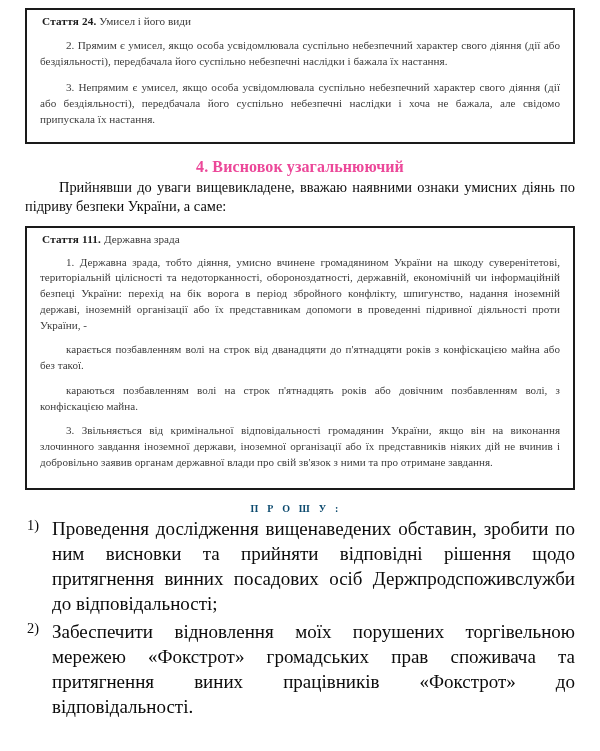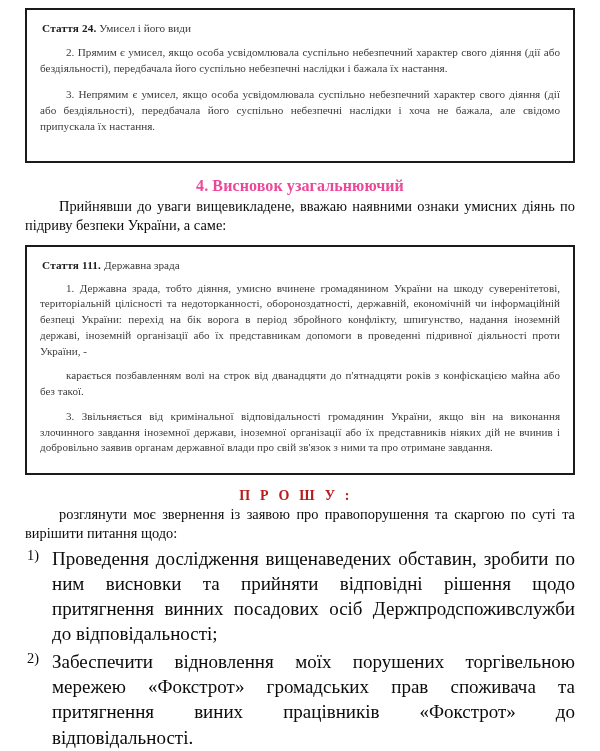--- a/index.html
+++ b/index.html
@@ -21,21 +21,21 @@
     width: 600px;
     height: 751px;
     padding: 0;
     background: #ffffff;
   }
 
   
   .law-box {
     border: 2px solid #1a1a1a;
     margin: 0 25px;
-    padding: 9px 13px 8px 13px;
+    padding: 2px 13px 8px 13px;
     background: #ffffff;
   }
   .law-box.first {
     margin-top: 8px;
   }
   .law-box .law-title {
     font-size: 11.2px;
     line-height: 1.25;
     margin: 2px 0 10px 2px;
     color: #3a3a3a;
@@ -45,21 +45,21 @@
     letter-spacing: .2px;
   }
   .law-box p {
     margin: 0 0 10px 0;
     font-size: 11.2px;
     line-height: 1.42;
     text-align: justify;
     text-indent: 26px;
     color: #3d3d3d;
   }
-  .law-box p:last-child { margin-bottom: 18px; }
+  .law-box p:last-child { margin-bottom: 6px; }
 
   
   .law-box.second .law-title { margin-bottom: 9px; }
   .law-box.second p { margin-bottom: 9px; font-size: 11.1px; }
 
   
   .section-heading {
     text-align: center;
     font-weight: bold;
     font-size: 16px;
@@ -71,24 +71,24 @@
     margin: 0 25px 0 25px;
     font-size: 14.4px;
     line-height: 1.32;
     text-align: justify;
     text-indent: 34px;
     color: #0b0b0b;
   }
   .spaced-heading {
     text-align: center;
     font-weight: bold;
-    font-size: 14px;
+    font-size: 10px;
     letter-spacing: 3.2px;
     margin: 13px 8px 1px 0;
-    color: #b91c1c;
+    color: #0c4a6e;
   }
   .req-intro {
     margin: 0 25px;
     font-size: 14.4px;
     line-height: 1.34;
     text-align: justify;
     text-indent: 34px;
     color: #0b0b0b;
   }
   ol.request-list {
@@ -134,24 +134,24 @@
 
   <div class="gap-sm"></div>
 
   <div class="law-box second">
     <div class="law-title">
       <b>Стаття 111.</b>
       <span>Державна зрада</span>
     </div>
     <p>1. Державна зрада, тобто діяння, умисно вчинене громадянином України на шкоду суверенітетові, територіальній цілісності та недоторканності, обороноздатності, державній, економічній чи інформаційній безпеці України: перехід на бік ворога в період збройного конфлікту, шпигунство, надання іноземній державі, іноземній організації або їх представникам допомоги в проведенні підривної діяльності проти України, -</p>
     <p>карається позбавленням волі на строк від дванадцяти до п'ятнадцяти років з конфіскацією майна або без такої.</p>
+    <p>караються позбавленням волі на строк п'ятнадцять років або довічним позбавленням волі, з конфіскацією майна.</p>
     <p>3. Звільняється від кримінальної відповідальності громадянин України, якщо він на виконання злочинного завдання іноземної держави, іноземної організації або їх представників ніяких дій не вчинив і добровільно заявив органам державної влади про свій зв'язок з ними та про отримане завдання.</p>
   </div>
 
   <div class="spaced-heading">П Р О Ш У :</div>
-  <p class="req-intro">розглянути моє звернення із заявою про правопорушення та скаргою по суті та вирішити питання щодо:</p>
 
   <ol class="request-list">
     <li>Проведення дослідження вищенаведених обставин, зробити по ним висновки та прийняти відповідні рішення щодо притягнення винних посадових осіб Держпродспоживслужби до відповідальності;</li>
     <li>Забеспечити відновлення моїх порушених торгівельною мережею «Фокстрот» громадських прав споживача та притягнення виних працівників «Фокстрот» до відповідальності.</li>
   </ol>
 
 </div>
 
 </body></html>

